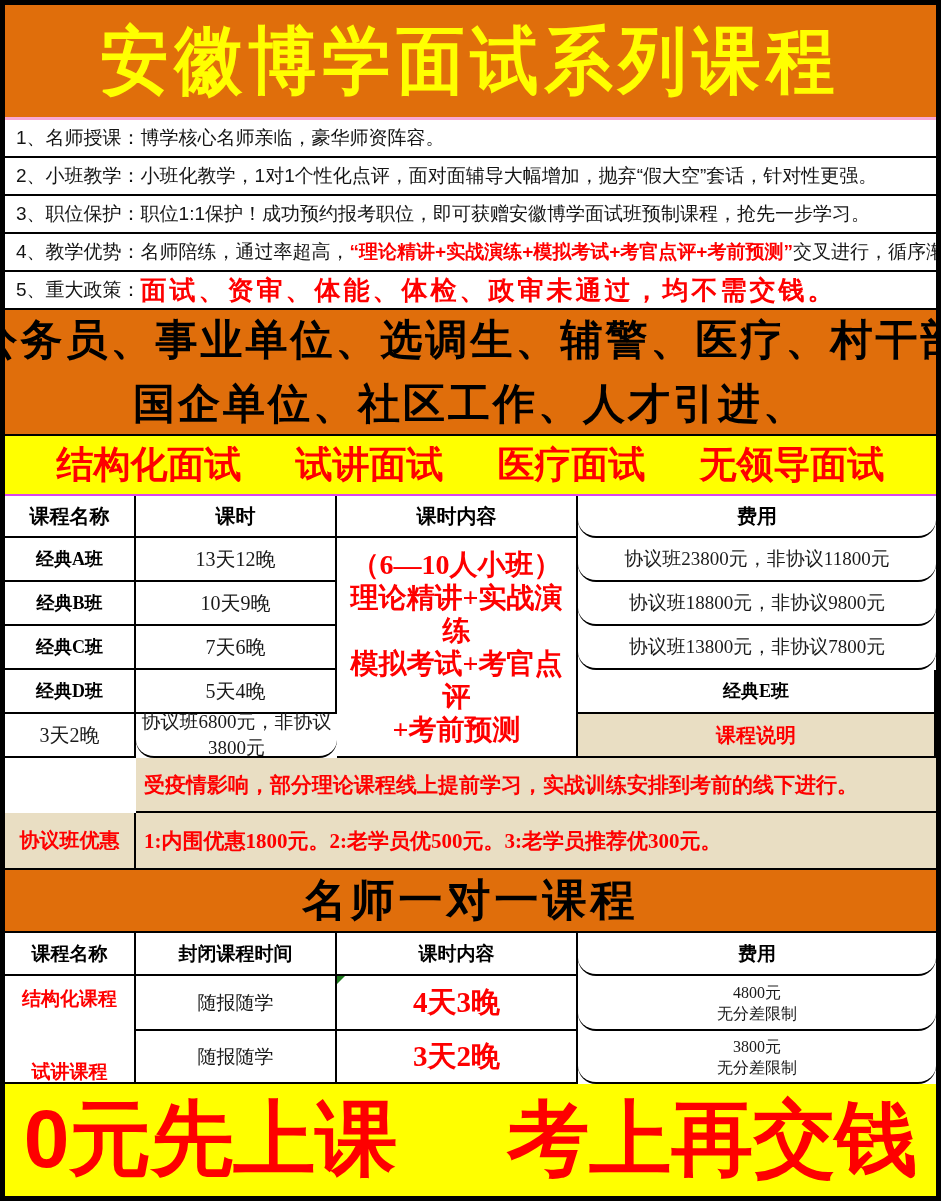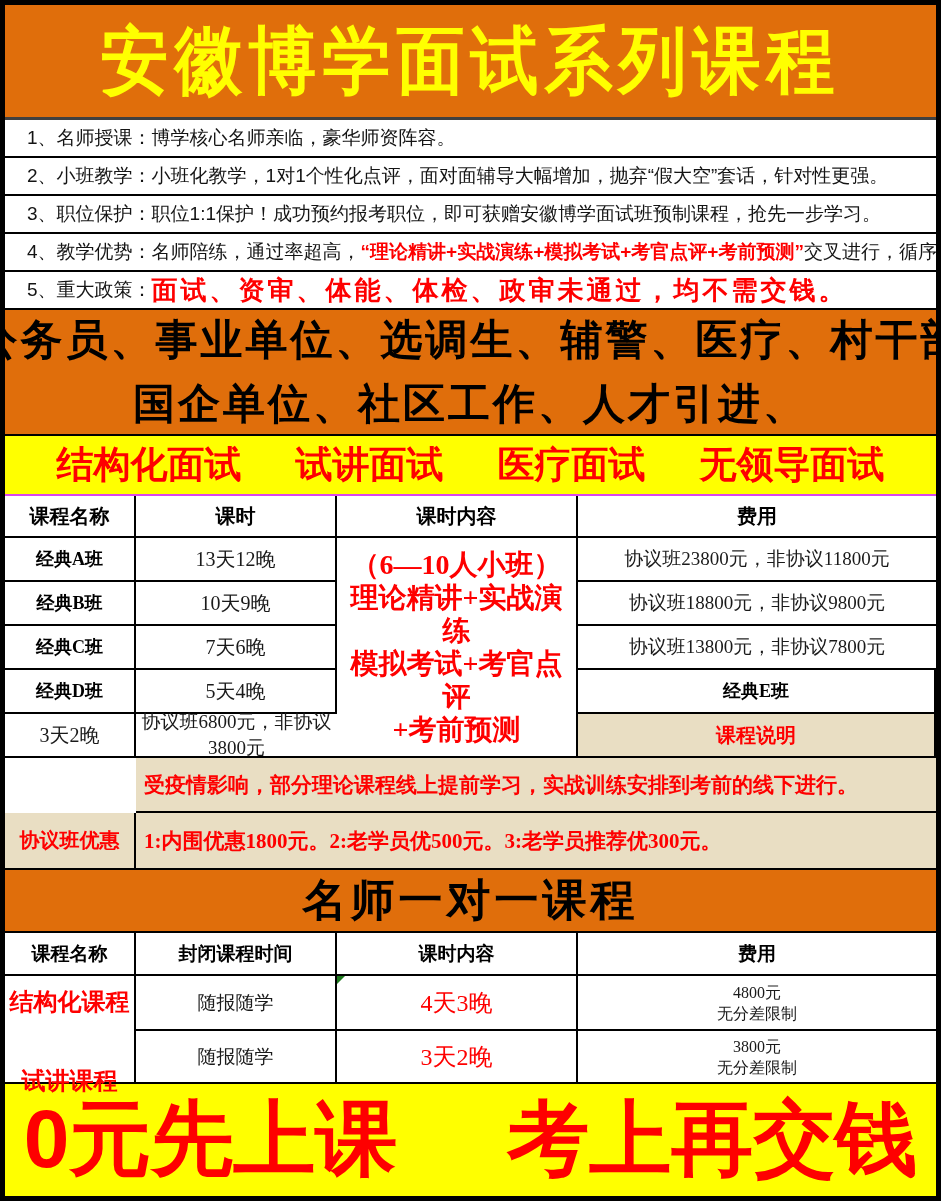--- a/index.html
+++ b/index.html
@@ -8,33 +8,33 @@
 
   .poster {
     position:relative; width:941px; height:1201px;
     border:5px solid #000; background:#fff;
     display:flex; flex-direction:column; overflow:hidden;
   }
 
   
   .title-banner {
     height:115px; background:var(--orange,#e06e0b);
-    border-bottom:3px solid #404040;
+    border-bottom:3px solid #f9a8d4;
     display:flex; align-items:center; justify-content:center;
   }
   .title-text {
     font-size:68px; font-weight:bold; color:var(--yellow,#ffff00);
     letter-spacing:6px; font-family:"Liberation Serif", serif;
     transform:scaleY(1.08); white-space:nowrap;
   }
 
   
   .feature-row {
     height:38px; border-bottom:2px solid #000; background:#fff;
-    display:flex; align-items:center; padding-left:22px;
+    display:flex; align-items:center; padding-left:11px;
     font-size:19px; color:#141414; white-space:nowrap;
     font-family:"Liberation Sans", sans-serif;
   }
   .feature-row .hl { color:var(--red,#fe0000); font-weight:bold; }
   .feature-row .hl-big {
     color:var(--red,#fe0000); font-weight:bold; font-size:26px;
     letter-spacing:3px; font-family:"Liberation Serif", serif;
   }
 
   
@@ -61,21 +61,21 @@
   
   .grid-table { display:grid; grid-template-columns:131px 201px 241px 1fr; background:#fff; }
   .course-table { grid-template-rows:42px repeat(5,44px) 55px 57px; }
   .one-table    { grid-template-rows:43px 55px 53px; }
 
   .cell {
     border-right:2px solid #000; border-bottom:2px solid #000;
     display:flex; align-items:center; justify-content:center;
     text-align:center; position:relative; background:#fff;
   }
-  .cell.last-col { border-right:none; }
+  .cell.last-col { border-right:none;border-radius:18px; }
   .header-cell { font-weight:bold; font-size:20px; color:#000; }
   .name-cell   { font-weight:bold; font-size:18px; color:#000; }
   .hours-cell  { font-size:20px; color:#1a1a1a; }
   .fee-cell    { font-size:19px; color:#1a1a1a; }
   .content-cell {
     grid-column:3; grid-row:2 / 7; flex-direction:column;
     color:var(--red,#fe0000); font-weight:bold; font-size:28px; line-height:33px;
   }
   .beige { background:var(--beige,#e9dec3); }
   .note-label {
@@ -92,23 +92,23 @@
     height:63px; background:var(--orange,#e06e0b); border-bottom:2px solid #000;
     display:flex; align-items:center; justify-content:center;
   }
   .section-title {
     font-size:44px; font-weight:900; color:#000; letter-spacing:4px;
     font-family:"Liberation Sans", sans-serif;
   }
   .one-name-cell {
     grid-column:1; grid-row:2 / 4; flex-direction:column;
     justify-content:space-around; padding:10px 0;
-    color:var(--red,#fe0000); font-weight:bold; font-size:24px;gap:47px;
-  }
-  .one-hours { color:var(--red,#fe0000); font-weight:normal; font-size:24px; }
+    color:var(--red,#fe0000); font-weight:bold; font-size:19px;gap:47px;
+  }
+  .one-hours { color:var(--red,#fe0000); font-weight:bold; font-size:29px; }
   .one-fee { flex-direction:column; font-size:16px; line-height:21px; color:#1a1a1a; }
   .corner-marker {
     position:absolute; top:0; left:0; width:0; height:0;
     border-top:8px solid #1e7a1e; border-right:8px solid transparent;
   }
 
   
   .bottom-banner {
     flex:1; background:var(--yellow,#ffff00);
     display:flex; align-items:center; justify-content:center; gap:110px;

